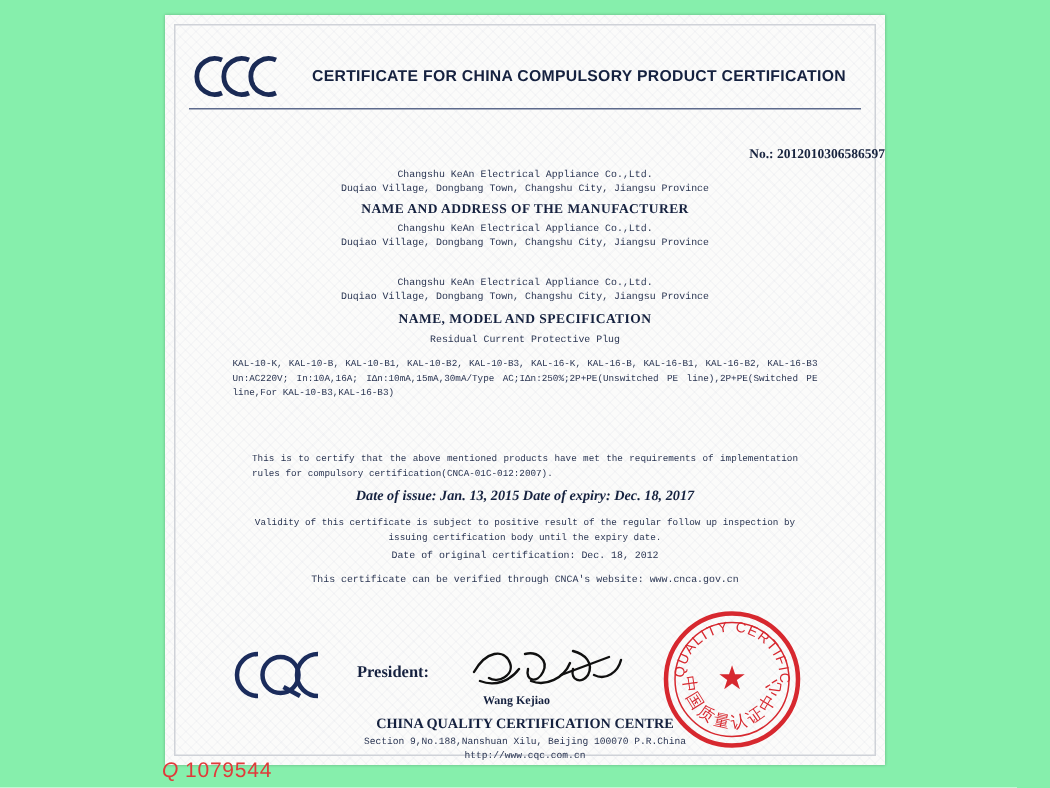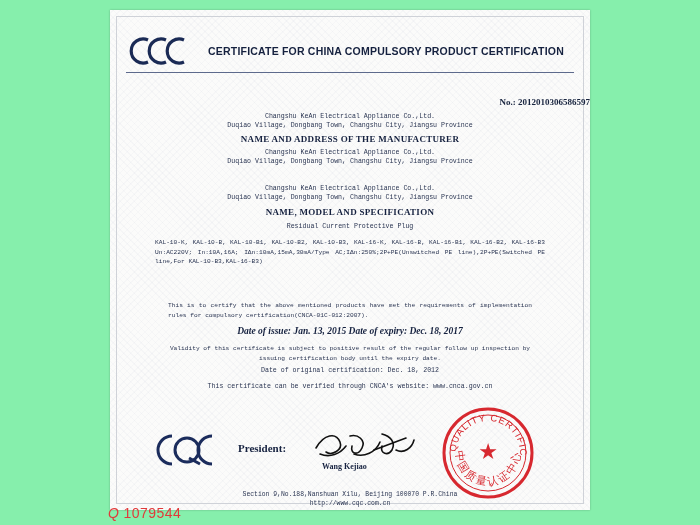--- a/index.html
+++ b/index.html
@@ -317,20 +317,21 @@
           <text fill="#d7282f" font-size="9.5" font-family="'Liberation Sans', sans-serif" letter-spacing="1">
             <textPath href="#sealArcTop" startOffset="50%" text-anchor="middle">CHINA QUALITY CERTIFICATION</textPath>
           </text>
           <text fill="#d7282f" font-size="11" font-family="'DejaVu Sans', sans-serif" letter-spacing="2">
             <textPath href="#sealArcBottom" startOffset="50%" text-anchor="middle">中国质量认证中心</textPath>
           </text>
           <text x="48" y="54" fill="#d7282f" font-size="22" text-anchor="middle" font-family="'DejaVu Sans', sans-serif">★</text>
         </svg>
       </div>
 
+      <div class="footer-org">CHINA QUALITY CERTIFICATION CENTRE</div>
       <div class="footer-addr">Section 9,No.188,Nanshuan Xilu, Beijing 100070 P.R.China</div>
       <div class="footer-url">http://www.cqc.com.cn</div>
 
     </div>
   </div>
 
   <div class="watermark">
     <span class="qmark">Q</span><span>1079544</span>
   </div>
 

